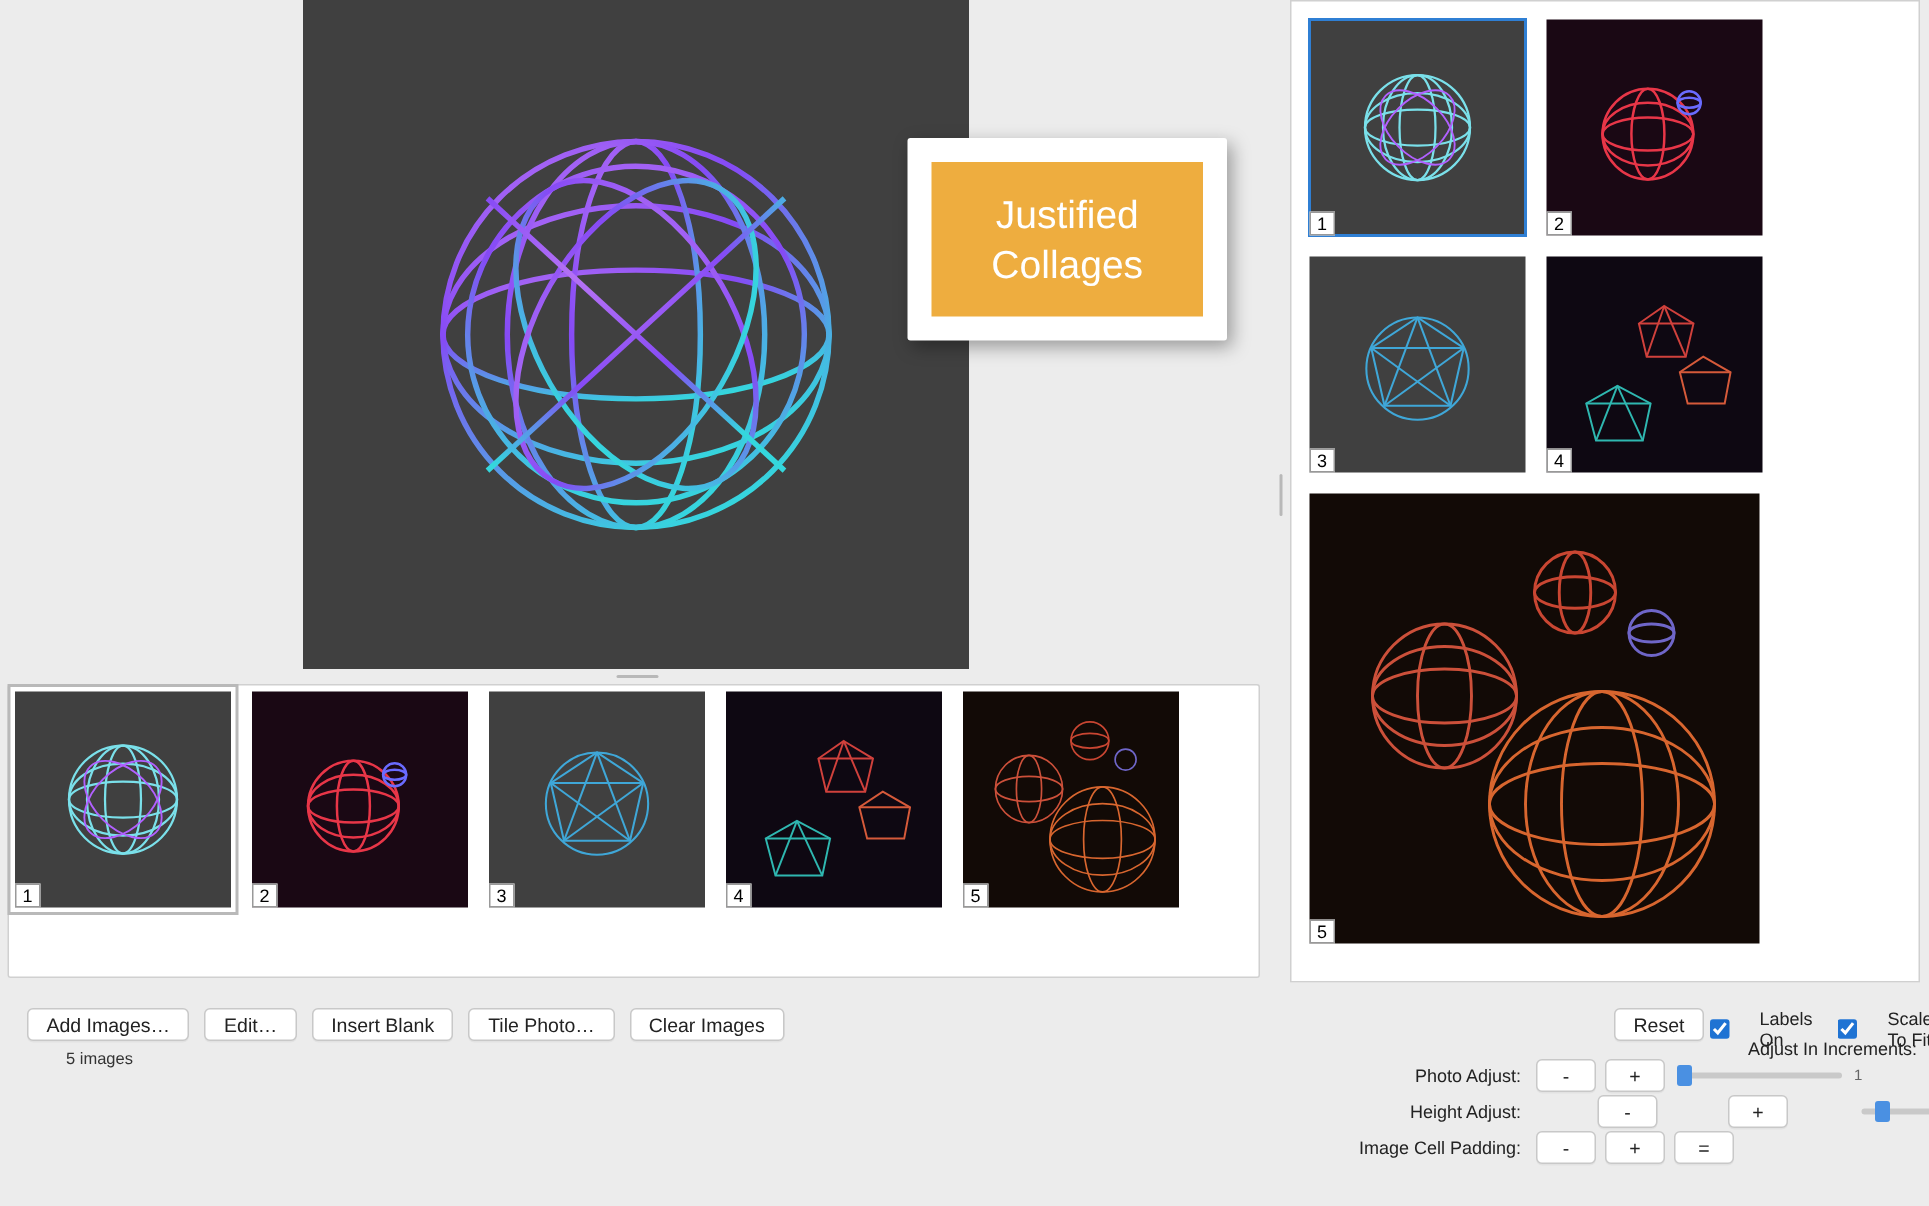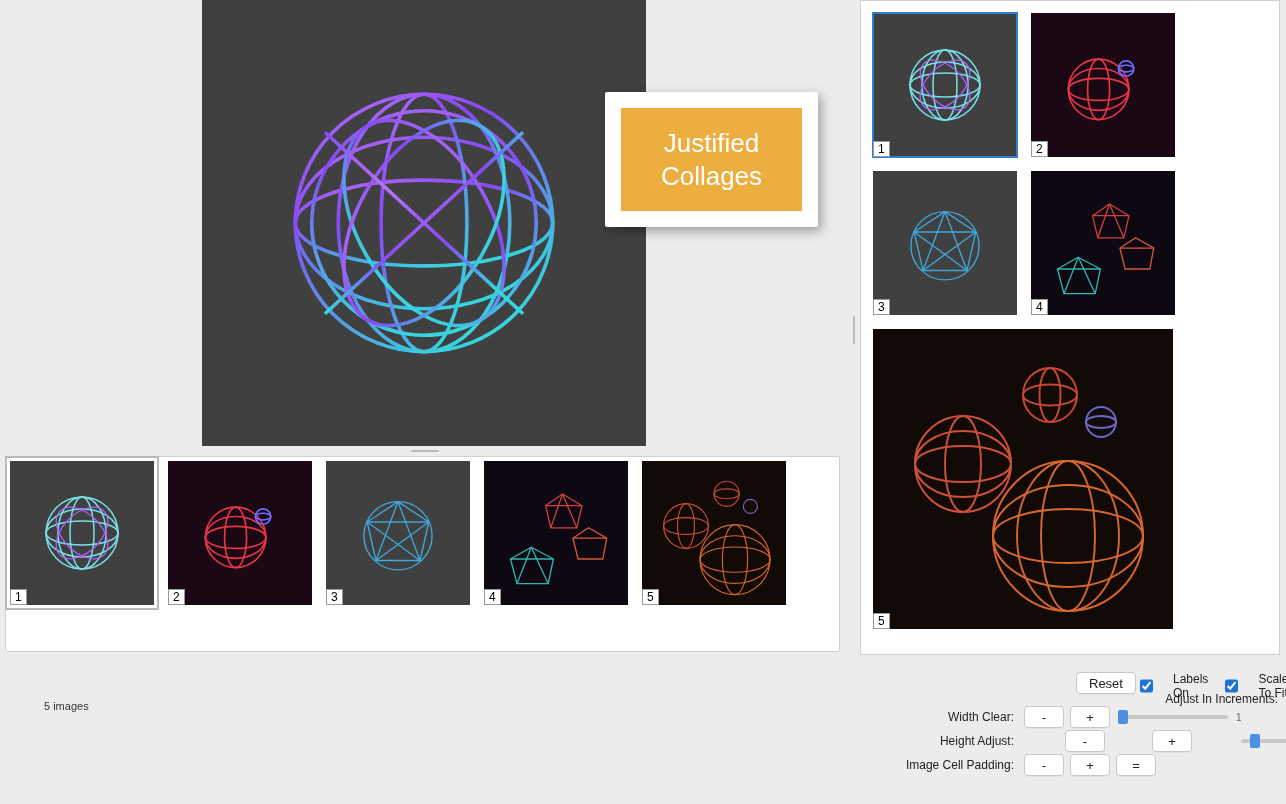--- a/index.html
+++ b/index.html
@@ -424,41 +424,48 @@
             </g>
           </g>
         </svg>
       <span class="num">5</span>
     </div>
   </div>
 </div>
 
 <div class="bottom-bar">
 
+  <div class="row-buttons">
+    <div class="btn">Add Images…</div>
+    <div class="btn">Edit…</div>
+    <div class="btn">Insert Blank</div>
+    <div class="btn">Tile Photo…</div>
+    <div class="btn">Clear Images</div>
+  </div>
   <div class="status">5 images</div>
 
   <div class="reset-block">
     <div class="btn">Reset</div>
   </div>
 
   <div class="chk-row">
     <label>
       <input type="checkbox" checked="" style="">
       <span>Labels On</span>
     </label>
     <label>
       <input type="checkbox" checked="" style="">
       <span>Scale To Fit</span>
     </label>
   </div>
 
   <div class="incr-label">Adjust In Increments:</div>
 
   <div class="adj-row" style="left:886px; top:46px;">
-    <span class="adj-label">Width Clear:</span>
+    <span class="adj-label">Photo Adjust:</span>
     <div class="btn sm">-</div>
     <div class="btn sm">+</div>
     <input type="range" class="slider" min="1" max="10" value="1" style="">
     <span class="slider-val">1</span>
   </div>
 
   <div class="adj-row" style="left:886px; top:70px;gap:47px;">
     <span class="adj-label">Height Adjust:</span>
     <div class="btn sm">-</div>
     <div class="btn sm">+</div>

